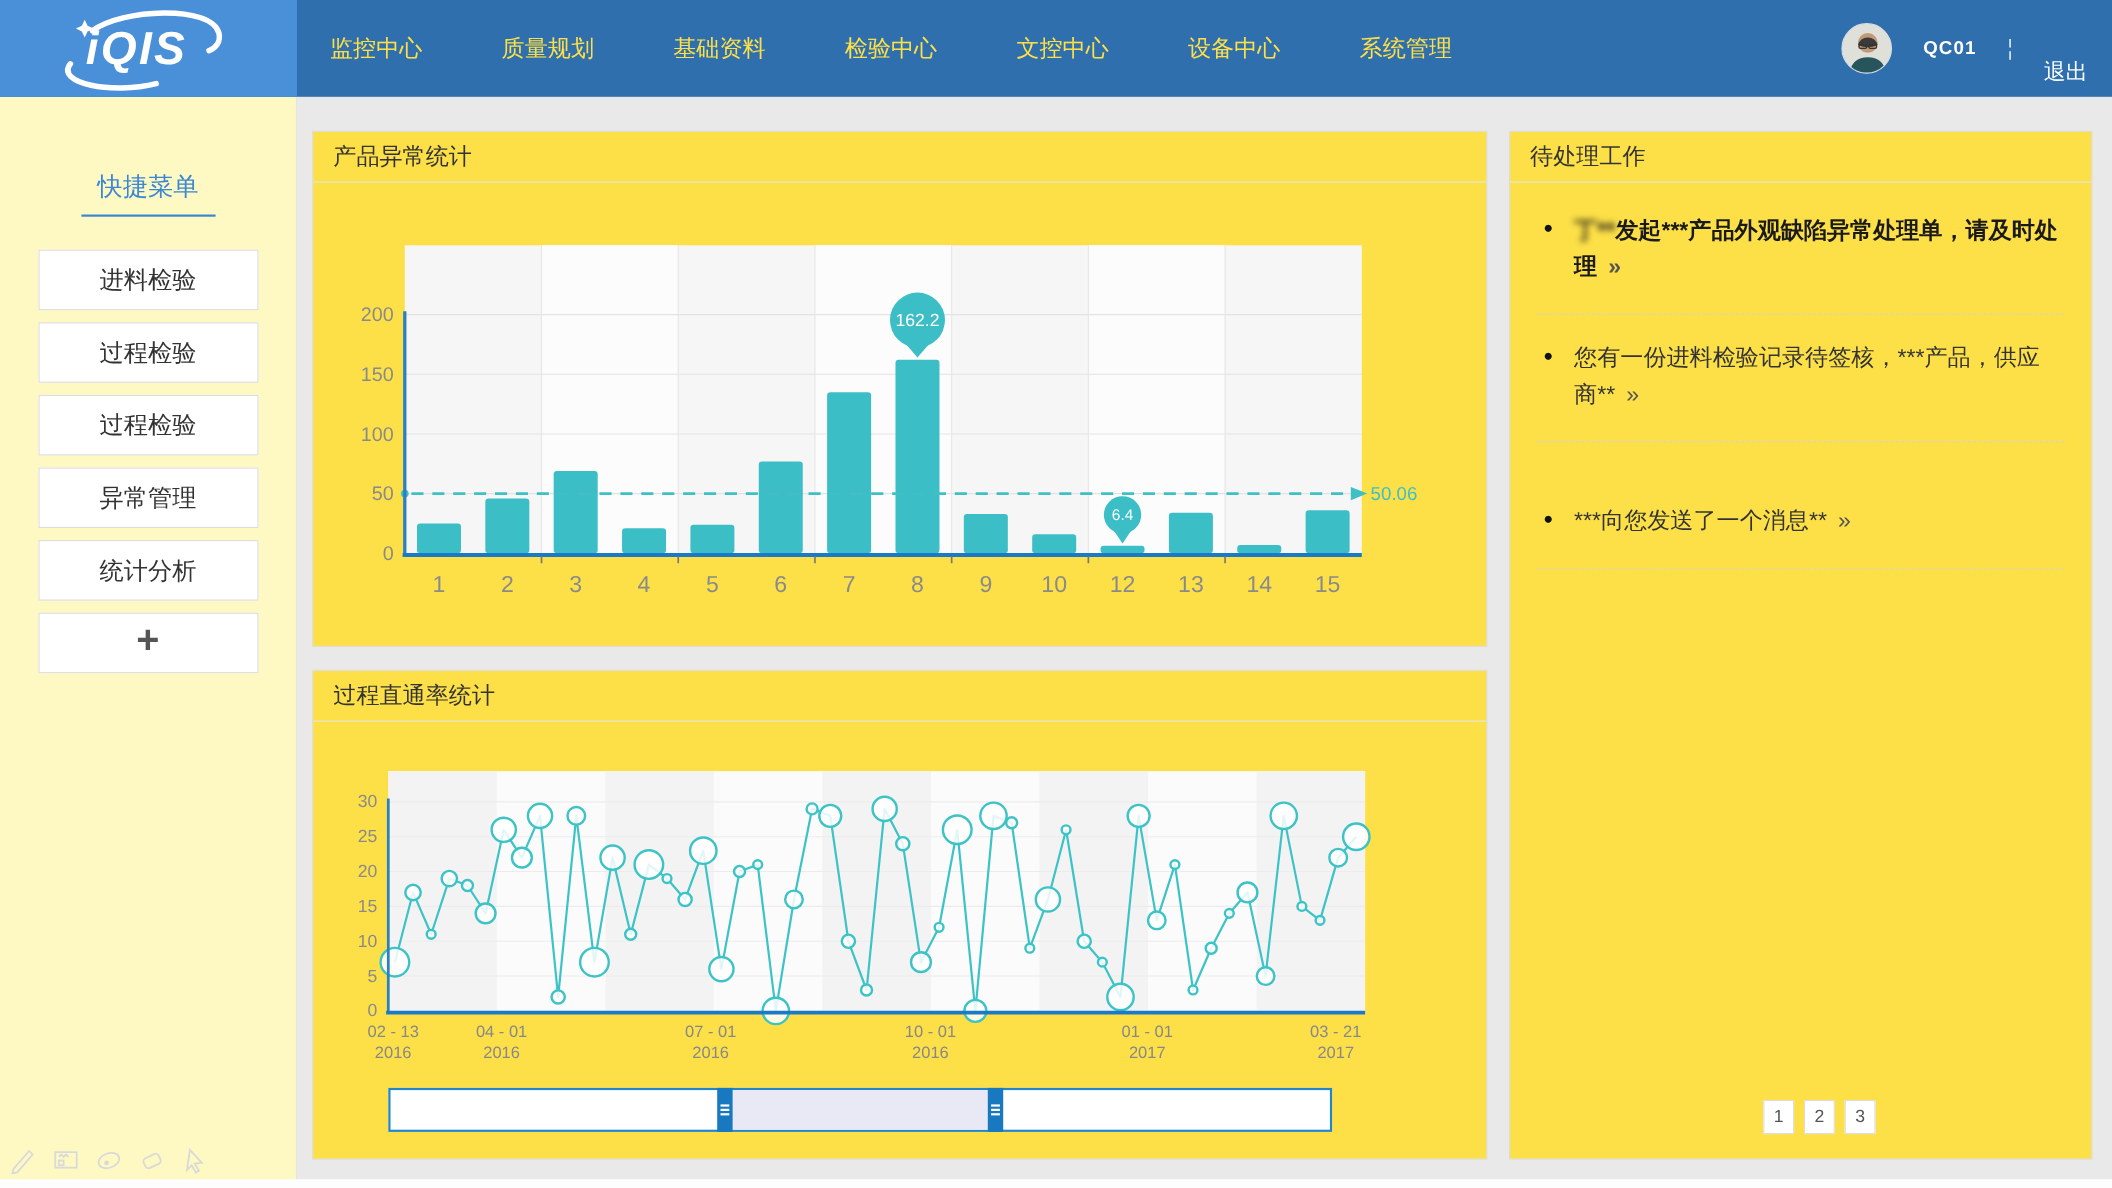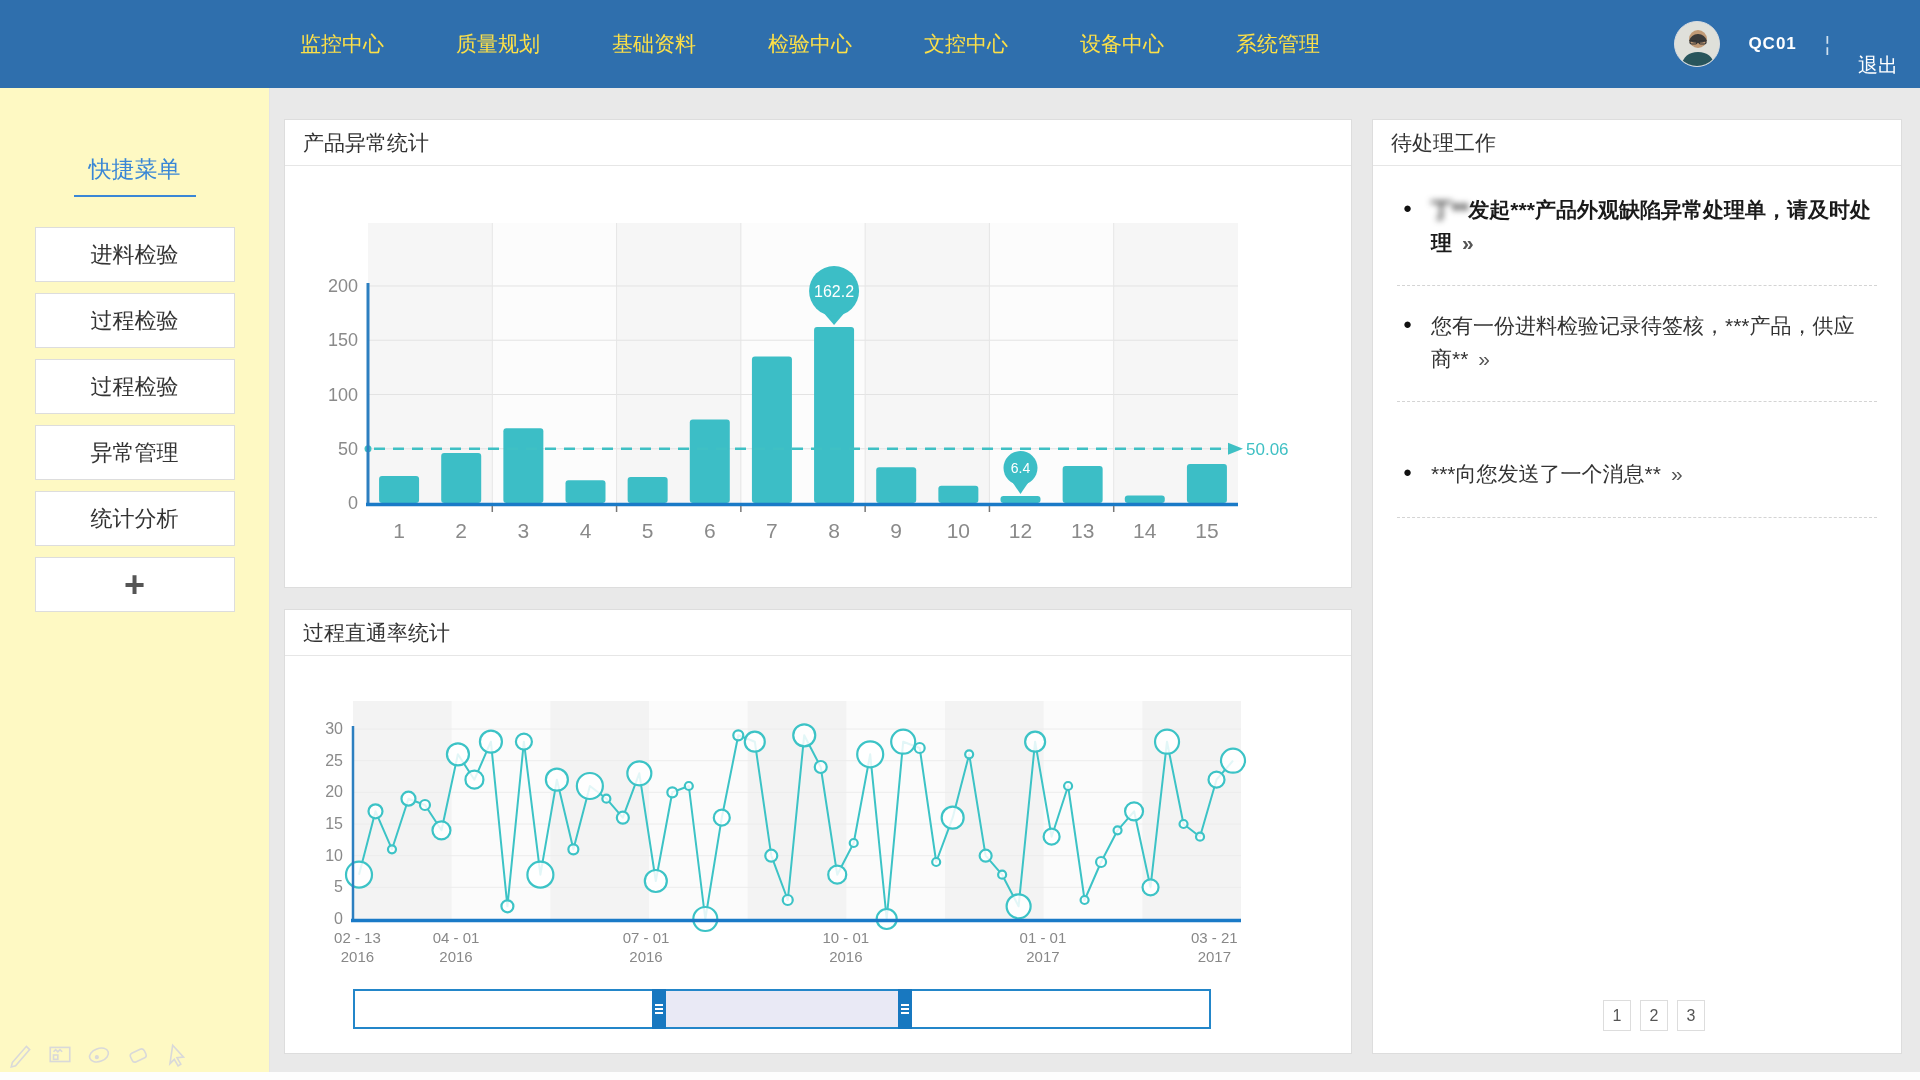--- a/index.html
+++ b/index.html
@@ -18,27 +18,27 @@
   .user-name { color:#fff; font-size:17px; font-weight:bold; letter-spacing:1px; }
   .user-divider { color:#cfe0ef; font-size:20px; }
   .logout { color:#ffffff; font-size:20px; cursor:pointer;margin-top:43px; }
 
   
   .sidebar { position:absolute; left:0; top:88px; width:270px; height:992px; background:#fef9c3; border-right:1px solid #e4e4e4; }
   .quick-title { margin:66px auto 0; text-align:center; color:#3a87d6; font-size:23px; }
   .quick-underline { width:122px; height:2px; background:#3a87d6; margin:10px auto 0; }
   .quick-buttons { margin-top:30px; }
   .side-btn { width:200px; height:55px; margin:0 auto 11px; background:#fff; border:1px solid #ddd;
-              display:flex; align-items:center; justify-content:center; font-size:22px; color:#333; cursor:pointer; }
+              display:flex; align-items:center; justify-content:center; font-size:22px; color:#333; cursor:pointer;font-family:Liberation Mono, monospace; }
   .side-btn.add { font-size:36px; color:#555; font-weight:bold; line-height:1; }
   .annot-tools { position:absolute; left:8px; bottom:12px; display:flex; gap:13px; }
   .annot-tools svg { display:block; }
 
   
-  .panel { position:absolute; background:#ffffff; border:1px solid #ddd; }
+  .panel { position:absolute; background:#fde047; border:1px solid #ddd; }
   .panel-title { height:46px; line-height:46px; padding-left:18px; font-size:21px; color:#333;
                  border-bottom:1px solid #e6e6e6; }
   #panel-abnormal { left:284px; top:119px; width:1068px; height:469px; }
   #panel-fpy      { left:284px; top:609px; width:1068px; height:445px; }
   #panel-todo     { left:1372px; top:119px; width:530px; height:935px; }
   .chart-body { position:relative; width:100%; height:calc(100% - 46px); }
   .chart-body svg { position:absolute; left:0; top:0; }
 
   
   .dz { position:absolute; left:68px; top:333px; width:858px; height:40px; border:2px solid #2386c9; background:#fff; }
@@ -60,20 +60,30 @@
   .pagination { position:absolute; left:230px; bottom:22px; display:flex; gap:9px; }
   .page-box { width:28px; height:31px; border:1px solid #ddd; background:#fff; display:flex;
               align-items:center; justify-content:center; font-size:16px; color:#555; cursor:pointer; }
 
   .bottom-strip { position:absolute; left:0; bottom:0; width:1920px; height:8px; background:#fdfdfd; }
 </style>
 </head>
 <body>
 
 <header class="topbar">
+  <div class="logo-box">
+    <svg class="logo-art" width="180" height="78" viewBox="0 0 180 78">
+      <g stroke="#fff" stroke-width="5" fill="none" stroke-linecap="round">
+        <path d="M34 22 C60 2 142 -2 149 24 C151 32 146 38 140 40"></path>
+        <path d="M14 52 C0 70 52 80 92 70"></path>
+      </g>
+      <path d="M27 12 l2.6 5.4 5.4 2.6 -5.4 2.6 -2.6 5.4 -2.6 -5.4 -5.4 -2.6 5.4 -2.6 z" fill="#fff"></path>
+    </svg>
+    <div class="logo-text">iQIS</div>
+  </div>
   <nav class="main-nav">
       <div class="nav-item">监控中心</div>
       <div class="nav-item">质量规划</div>
       <div class="nav-item">基础资料</div>
       <div class="nav-item">检验中心</div>
       <div class="nav-item">文控中心</div>
       <div class="nav-item">设备中心</div>
       <div class="nav-item">系统管理</div>
     </nav>
   <div class="user-area">

